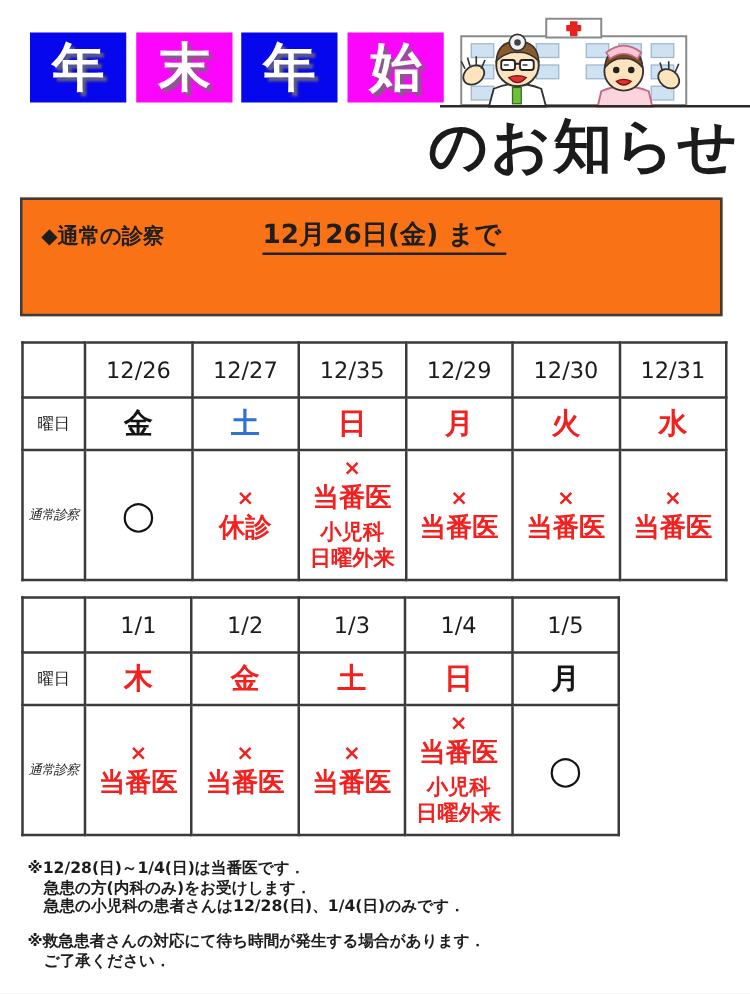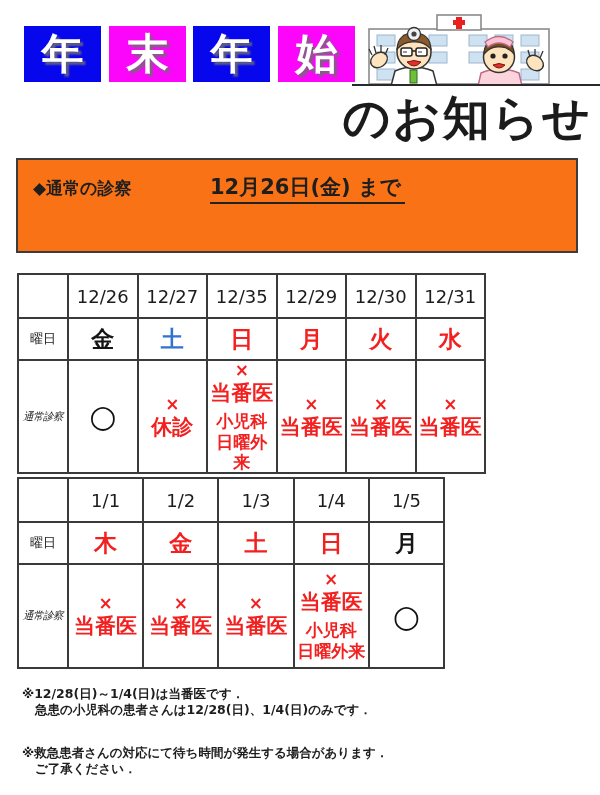--- a/index.html
+++ b/index.html
@@ -45,22 +45,22 @@
   .notice-value{
     font-size:21px; font-weight:700; white-space:nowrap;
     border-bottom:2px solid #222; padding:0 4px 1px 0;
   }
 
   
   table.sched{
     position:absolute; border-collapse:collapse; table-layout:fixed;
     background:#fff;
   }
-  #table1{ left:17px; top:273px; width:469px; }
-  #table2{ left:17px; top:477px; width:428px; }
+  #table1{ left:17px; top:273px; width:565px; }
+  #table2{ left:17px; top:477px; width:479px; }
   table.sched td{
     border:2px solid #3a3a3a; text-align:center; vertical-align:middle;
     padding:0; overflow:hidden;
   }
   tr.r-date td{ height:44px; }
   tr.r-day  td{ height:42px;margin-left:47px; }
   tr.r-sched td{ height:104px; }
   .date-cell{ font-size:18px; font-weight:500; color:#1c1c1c; }
   .rowlabel{ font-size:13px; color:#222; }
   .rowlabel.small{ font-size:10.5px; letter-spacing:-0.5px;font-style:italic; }
@@ -294,20 +294,21 @@
             <div class="cellbox">
               <span class="mark">○</span>
             </div>
           </td>
     </tr>
   </tbody>
     </table>
 
   <div class="notes" id="notes1">
     <div>※12/28(日)～1/4(日)は当番医です．</div>
+    <div class="indent">急患の方(内科のみ)をお受けします．</div>
     <div class="indent">急患の小児科の患者さんは12/28(日)、1/4(日)のみです．</div>
   </div>
   <div class="notes" id="notes2">
     <div>※救急患者さんの対応にて待ち時間が発生する場合があります．</div>
     <div class="indent">ご了承ください．</div>
   </div>
 
 </div>
 
 </body></html>

